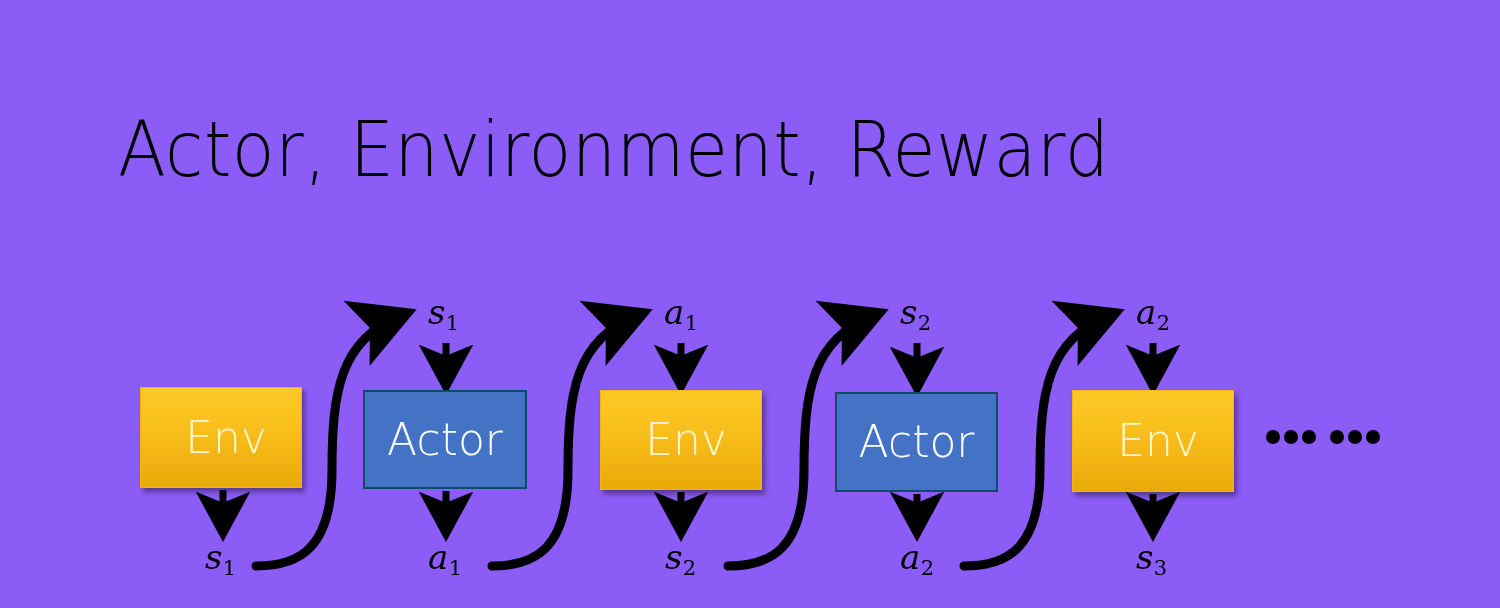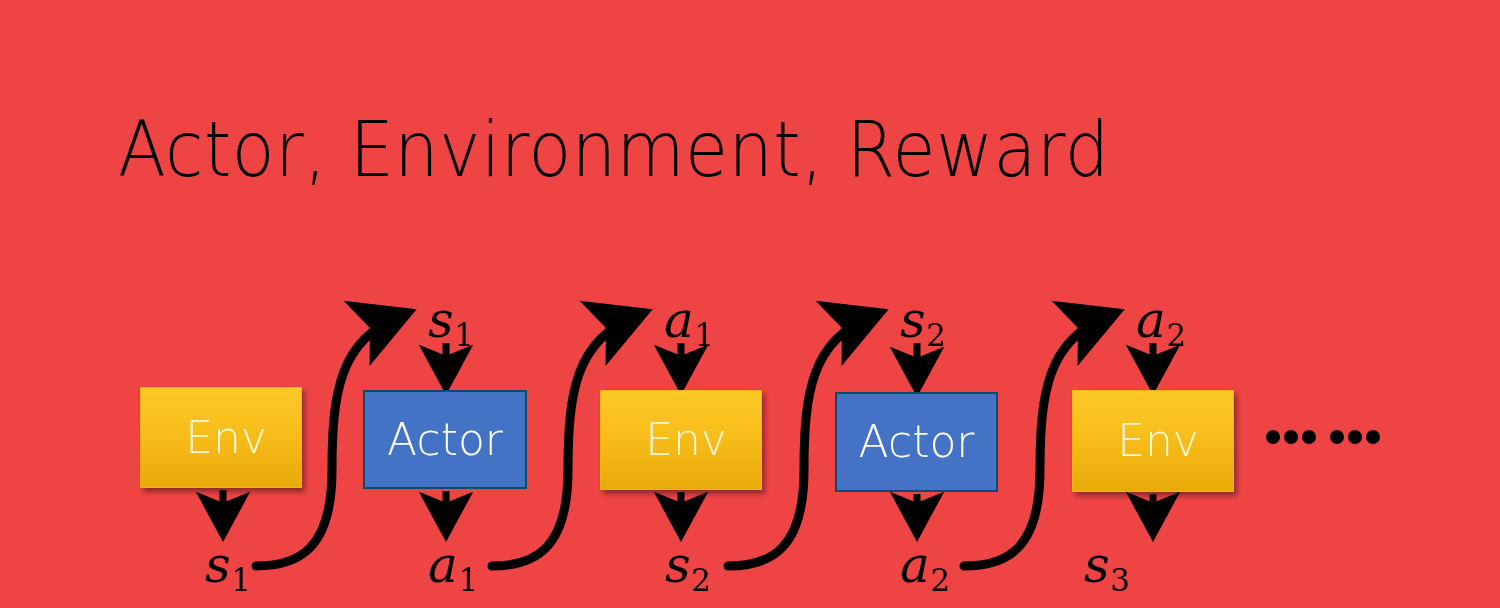--- a/index.html
+++ b/index.html
@@ -7,21 +7,21 @@
     padding: 0;
     background: #ffffff;
   }
   body {
     font-family: "Liberation Sans", sans-serif;
   }
   #slide {
     position: relative;
     width: 1500px;
     height: 608px;
-    background: #ef4444;
+    background: #8b5cf6;
     overflow: hidden;
   }
 
   
   #slide-title {
     position: absolute;
     left: 118px;
     top: 112px;
     font-family: "DejaVu Sans", "Liberation Sans", sans-serif;
     font-weight: 300;
@@ -77,21 +77,21 @@
     color: #ffffff;
     border: 2px solid #0c4a6e;
     box-shadow: none;
   }
 
   
   .mlabel {
     position: absolute;
     font-family: "DejaVu Serif", "Liberation Serif", serif;
     font-style: italic;
-    font-size: 50px;
+    font-size: 34px;
     line-height: 1;
     color: #000000;
     white-space: nowrap;
     user-select: none;
   }
   .mlabel sub {
     font-style: normal;
     font-size: 0.62em;
     line-height: 0;
     vertical-align: baseline;
@@ -197,21 +197,21 @@
     </div>
     <div class="mlabel" style="left:428px; top:540px;">
       <span>a</span><sub>1</sub>
     </div>
     <div class="mlabel" style="left:665px; top:540px;">
       <span>s</span><sub>2</sub>
     </div>
     <div class="mlabel" style="left:900px; top:540px;">
       <span>a</span><sub>2</sub>
     </div>
-    <div class="mlabel" style="left:1084px; top:540px;">
+    <div class="mlabel" style="left:1136px; top:540px;">
       <span>s</span><sub>3</sub>
     </div>
 
     <div id="ellipsis">
       <span class="dot"></span>
       <span class="dot"></span>
       <span class="dot"></span>
       <span class="gap"></span>
       <span class="dot"></span>
       <span class="dot"></span>

